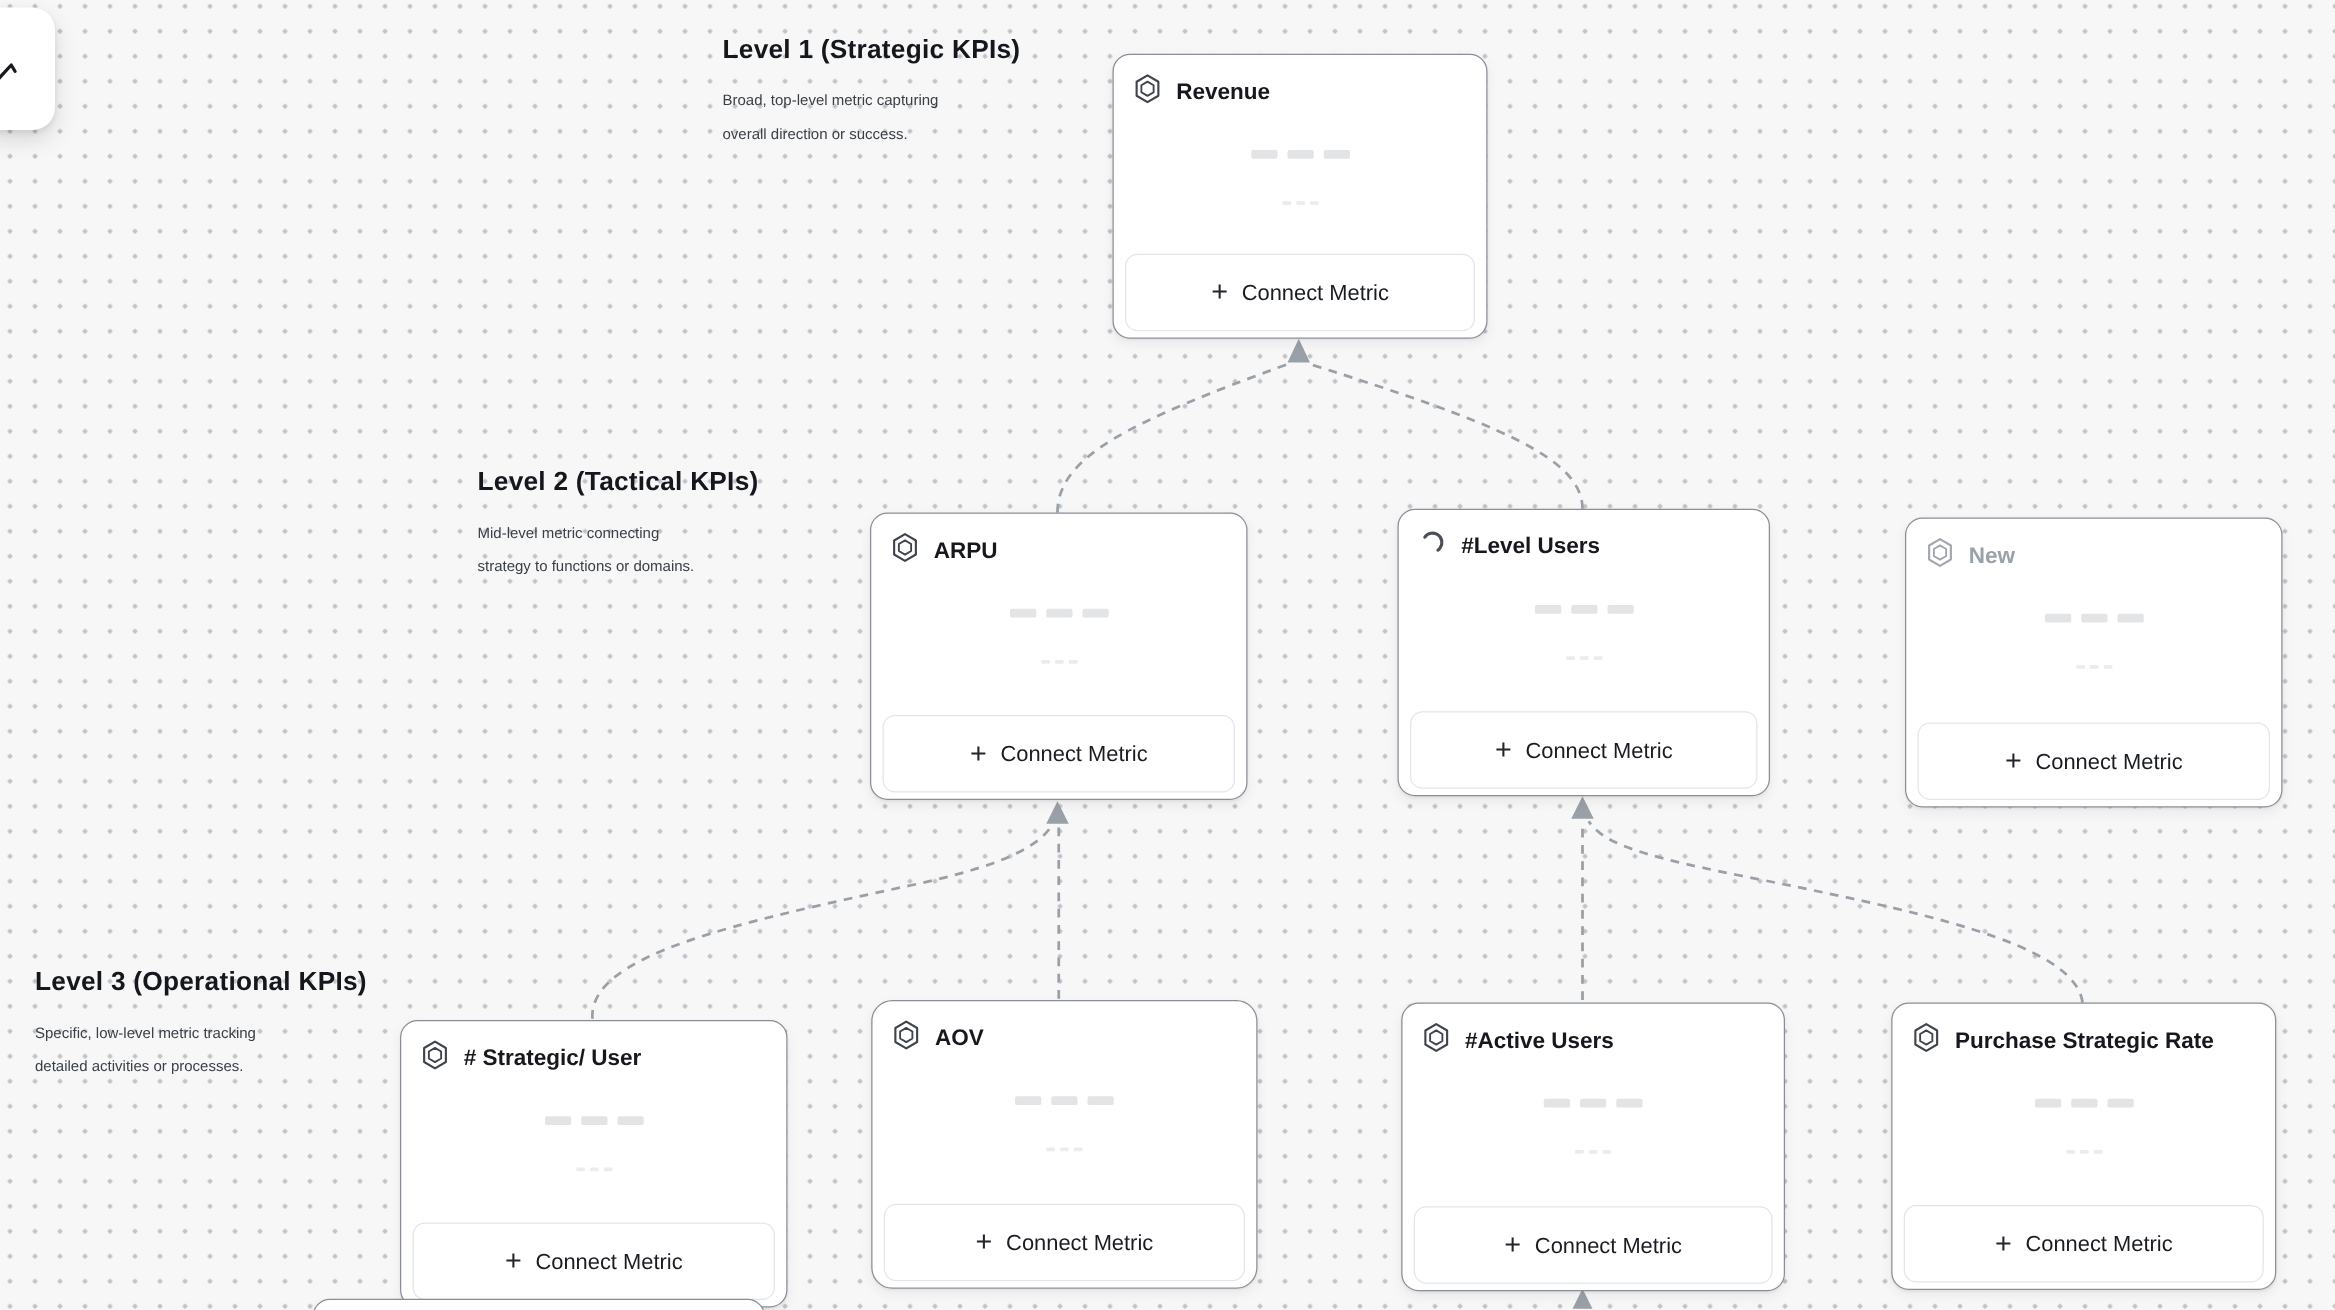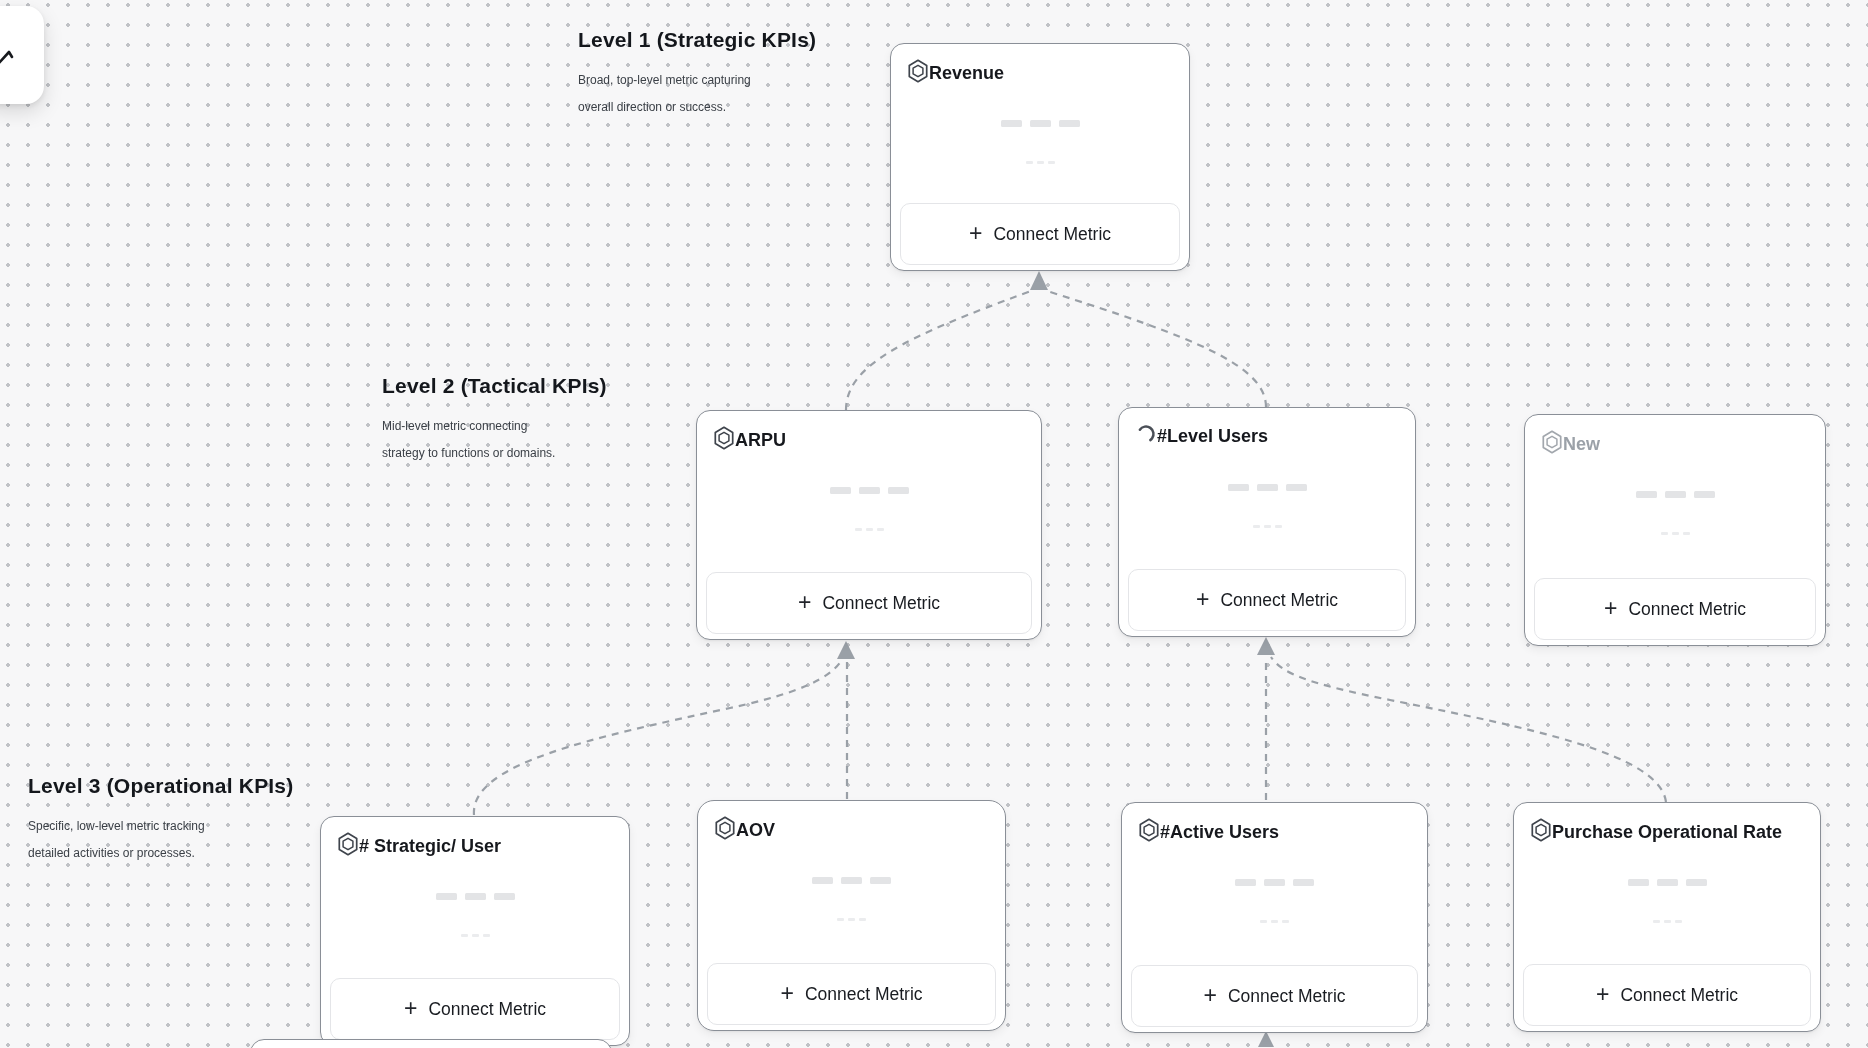--- a/index.html
+++ b/index.html
@@ -20,21 +20,21 @@
   .level-header{position:absolute;z-index:2}
   .level-title{font-size:21px;font-weight:700;color:#14171c;letter-spacing:.2px;margin-bottom:15px}
   .level-desc{font-size:12px;color:#3b4047;line-height:27px;font-weight:400}
 
   
   .card{
     position:absolute;z-index:2;background:#fff;
     border:1.5px solid #8a8f97;border-radius:14px;
     box-shadow:0 1px 2px rgba(0,0,0,.05),0 4px 10px rgba(0,0,0,.06);
   }
-  .card-header{position:absolute;left:16px;top:15px;display:flex;align-items:center;}
+  .card-header{position:absolute;left:16px;top:15px;display:flex;align-items:center;gap:12px}
   .card-title{font-size:18px;font-weight:700;color:#16181d;white-space:nowrap}
   .card-new .card-title{color:#9ba1a8}
   .sk-row1{position:absolute;top:76px;left:0;right:0;display:flex;justify-content:center;gap:8px}
   .sk-row1 i{display:block;width:21px;height:7px;border-radius:1.5px;background:#e3e4e6}
   .sk-row2{position:absolute;top:117px;left:0;right:0;display:flex;justify-content:center;gap:4px}
   .sk-row2 i{display:block;width:7px;height:3px;border-radius:1px;background:#ebecee}
   .connect-btn{
     position:absolute;left:9px;right:9px;bottom:5px;height:62px;
     background:#fff;border:1px solid #e4e5e8;border-radius:10px;
     display:flex;align-items:center;justify-content:center;gap:11px;
@@ -116,21 +116,21 @@
     <div class="sk-row2">
         <i></i>
         <i></i>
         <i></i>
       </div>
     <button class="connect-btn">
       <span class="plus">+</span>
       <span>Connect Metric</span>
     </button>
     </div>
-    <div class="card" style="left: 696px; top: 410px; width: 300px; height: 228px; padding-left: 44px;">
+    <div class="card" style="left: 696px; top: 410px; width: 300px; height: 228px;">
     <div class="card-header">
       <span><svg width="22" height="24" viewBox="0 0 22 24">
   <path d="M11 1.3 L19.7 6.4 V17.6 L11 22.7 L2.3 17.6 V6.4 Z" fill="none" stroke="#3f444c" stroke-width="1.7" stroke-linejoin="round"></path>
   <path d="M11 6.3 L15.9 9.2 V14.8 L11 17.7 L6.1 14.8 V9.2 Z" fill="none" stroke="#3f444c" stroke-width="1.5" stroke-linejoin="round"></path>
 </svg></span>
       <span class="card-title">ARPU</span>
     </div>
     <div class="sk-row1">
         <i></i>
         <i></i>
@@ -259,21 +259,21 @@
       <span class="plus">+</span>
       <span>Connect Metric</span>
     </button>
     </div>
     <div class="card" style="left: 1513px; top: 802px; width: 306px; height: 228px;">
     <div class="card-header">
       <span><svg width="22" height="24" viewBox="0 0 22 24">
   <path d="M11 1.3 L19.7 6.4 V17.6 L11 22.7 L2.3 17.6 V6.4 Z" fill="none" stroke="#3f444c" stroke-width="1.7" stroke-linejoin="round"></path>
   <path d="M11 6.3 L15.9 9.2 V14.8 L11 17.7 L6.1 14.8 V9.2 Z" fill="none" stroke="#3f444c" stroke-width="1.5" stroke-linejoin="round"></path>
 </svg></span>
-      <span class="card-title">Purchase Operational Rate</span>
+      <span class="card-title">Purchase Strategic Rate</span>
     </div>
     <div class="sk-row1">
         <i></i>
         <i></i>
         <i></i>
       </div>
     <div class="sk-row2">
         <i></i>
         <i></i>
         <i></i>

